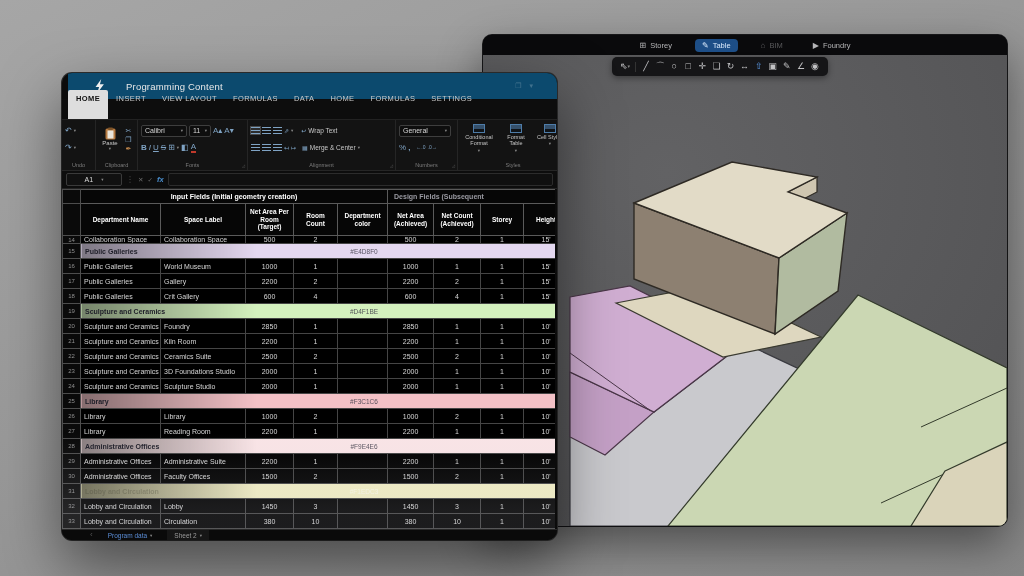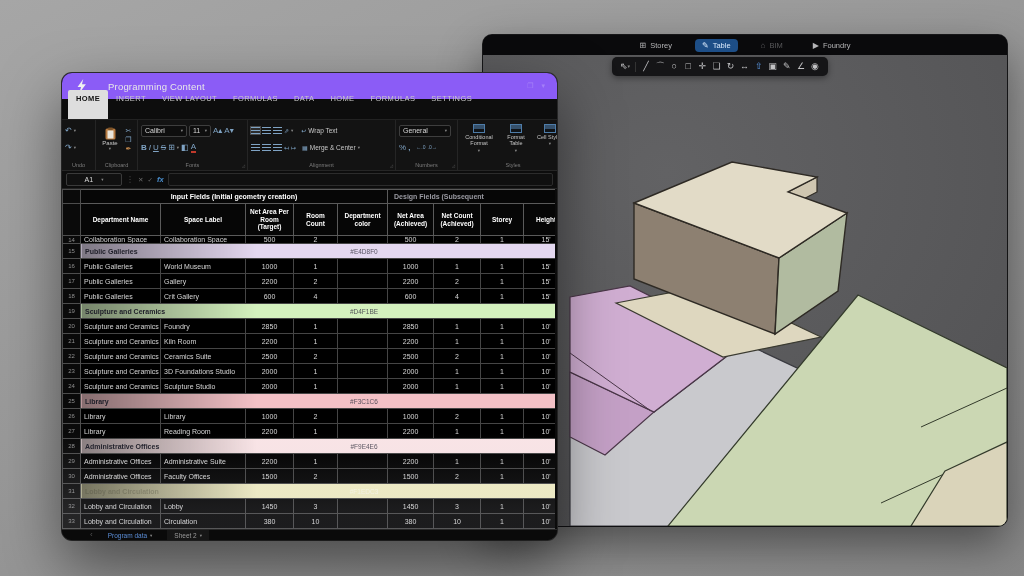--- a/index.html
+++ b/index.html
@@ -30,22 +30,22 @@
     border-radius:9px;display:flex;align-items:center;padding:0 10px;gap:7px;z-index:4;}
   .mag{width:6px;height:6px;border:1px solid #9a9a9a;border-radius:50%;position:relative;flex:0 0 auto;}
   .mag::after{content:'';position:absolute;width:4px;height:1px;background:#9a9a9a;
     transform:rotate(45deg);right:-3px;bottom:-1px;}
   .searchlabel{font-size:7.5px;color:#b5b5b5;}
   .searchshort{font-size:7px;color:#787878;margin-left:10px;}
 
   
   .winss{position:absolute;left:62px;top:73px;width:495px;height:467px;background:#0b0b0b;
     border-radius:10px;overflow:hidden;box-shadow:0 25px 60px rgba(0,0,0,.5), 0 0 0 1px #2f2f2f;z-index:10;}
-  .titlebar{position:absolute;left:0;top:0;right:0;height:26px;background:#8b5cf6;
-    display:flex;align-items:center;padding:0 12px;}
+  .titlebar{position:absolute;left:6px;top:0;right:0;height:26px;background:#0c4a6e;
+    display:flex;align-items:center;padding:0 24px;}
   .logo{width:14px;height:14px;display:flex;align-items:center;justify-content:center;margin-right:20px;}
   .ssTitle{font-size:9.5px;color:#e9e9e9;letter-spacing:.2px;}
   .tbFaint{margin-left:auto;display:flex;gap:8px;opacity:.22;}
   .tbFaint span{font-size:7px;color:#fff;}
   .tabrow{position:absolute;left:0;top:26px;right:0;height:21px;background:#0d0d0d;
     display:flex;align-items:flex-end;padding:0 6px;border-bottom:1px solid #222;}
   .rtab{font-size:7.5px;color:#c9c9c9;letter-spacing:.4px;padding:4px 8px 16px;cursor:pointer;white-space:nowrap;}
   .rtab.active{background:#dedede;color:#111;border-radius:2px 2px 0 0;font-weight:bold;}
 
   .ribbon{position:absolute;left:0;top:47px;right:0;height:51px;background:#131313;

